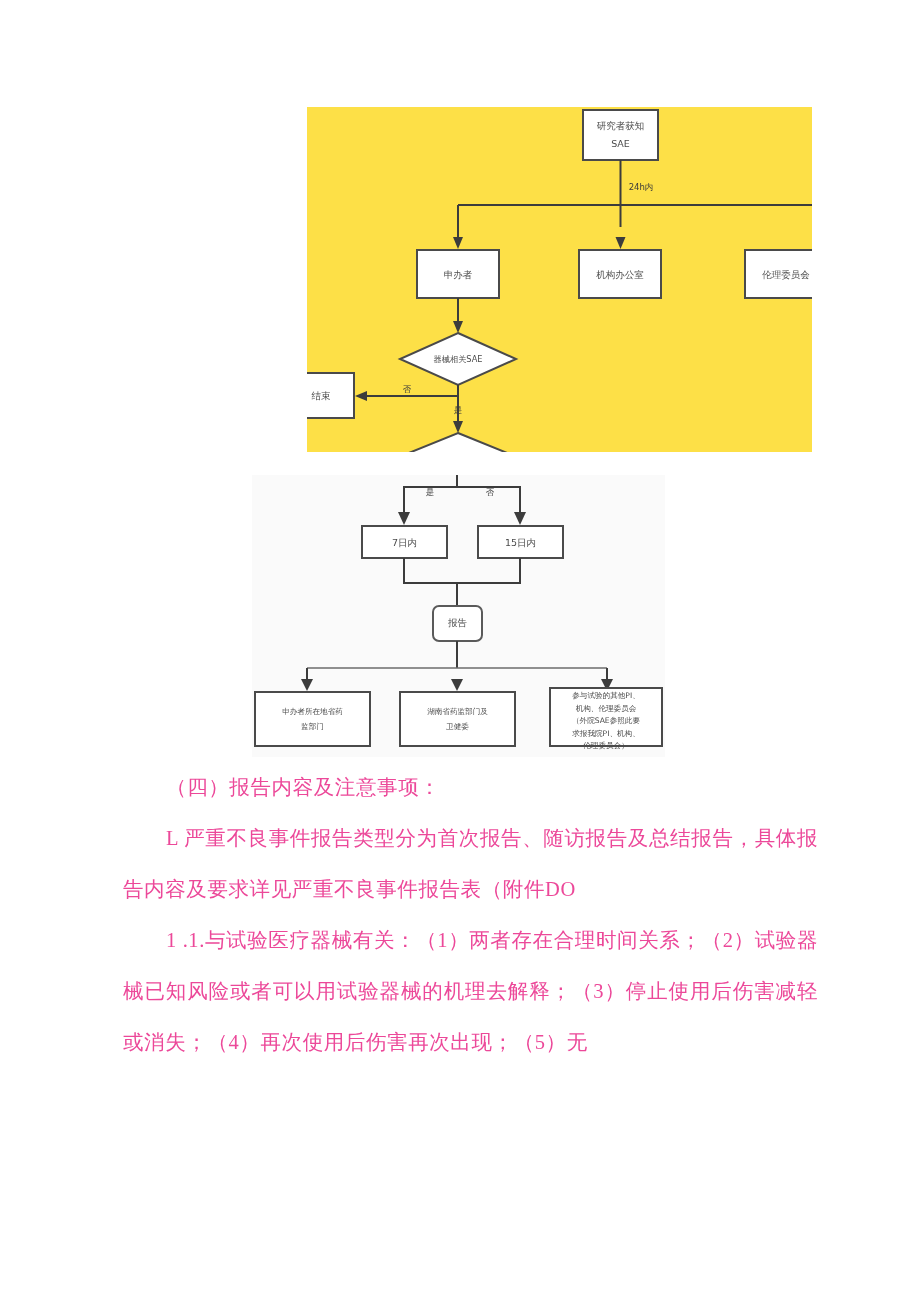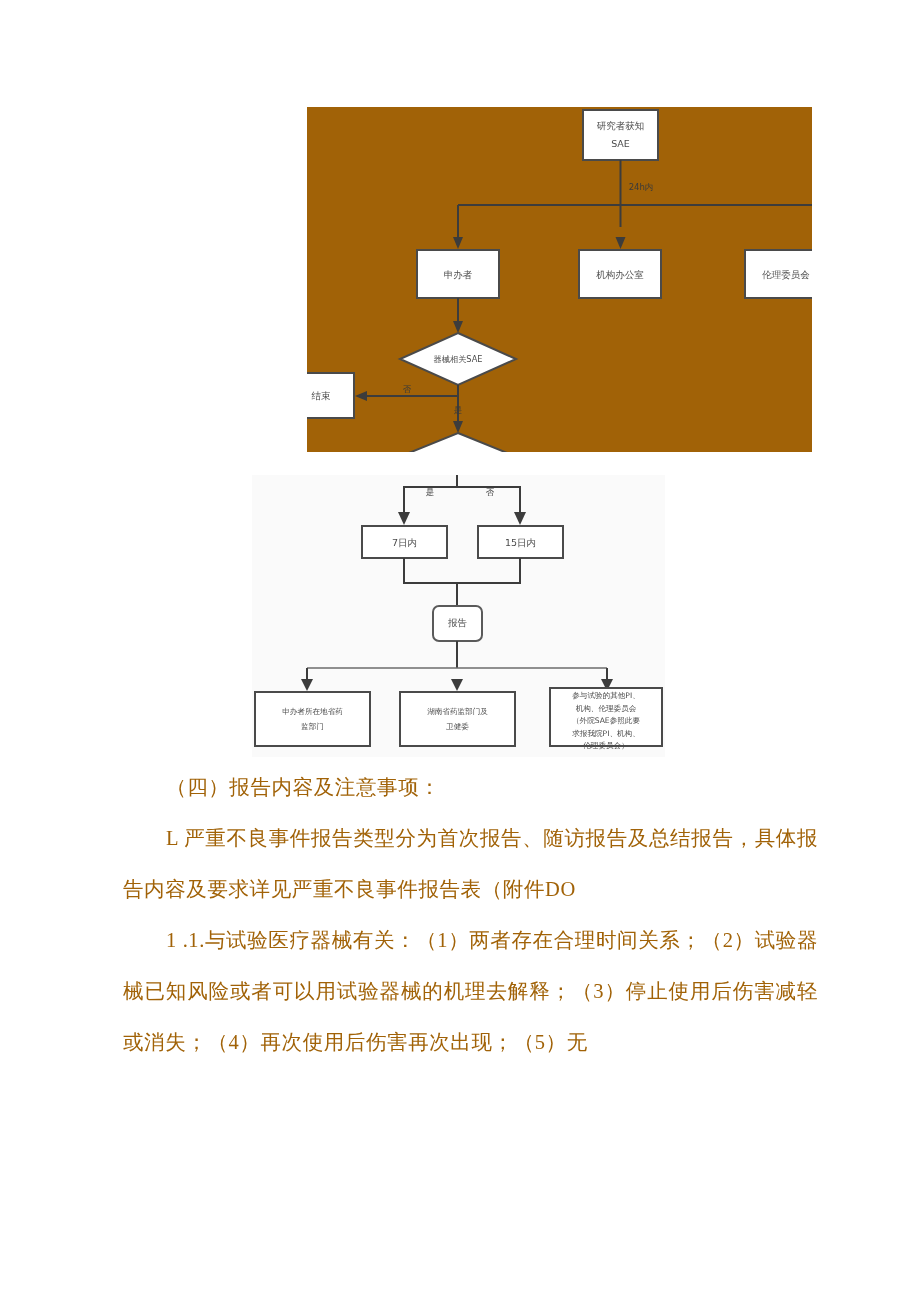--- a/index.html
+++ b/index.html
@@ -16,21 +16,21 @@
     overflow: hidden;
   }
 
   
   #figure-one {
     position: absolute;
     left: 307px;
     top: 107px;
     width: 505px;
     height: 345px;
-    background: #a16207;
+    background: #fde047;
   }
   #figure-two {
     position: absolute;
     left: 252px;
     top: 475px;
     width: 413px;
     height: 282px;
     background: #fafafa;
   }
   .flow-svg {
@@ -96,21 +96,21 @@
   #body-text {
     position: absolute;
     left: 123px;
     top: 762px;
     width: 695px;
   }
   .para {
     font-family: "Liberation Serif", "DejaVu Serif", serif;
     font-size: 20.5px;
     line-height: 51px;
-    color: #a16207;
+    color: #ec4899;
     letter-spacing: 0.6px;
     margin: 0;
     text-align: justify;
     text-justify: inter-character;
   }
   .para.indent {
     text-indent: 2.1em;
   }
   .para + .para {
     margin-top: 0px;

